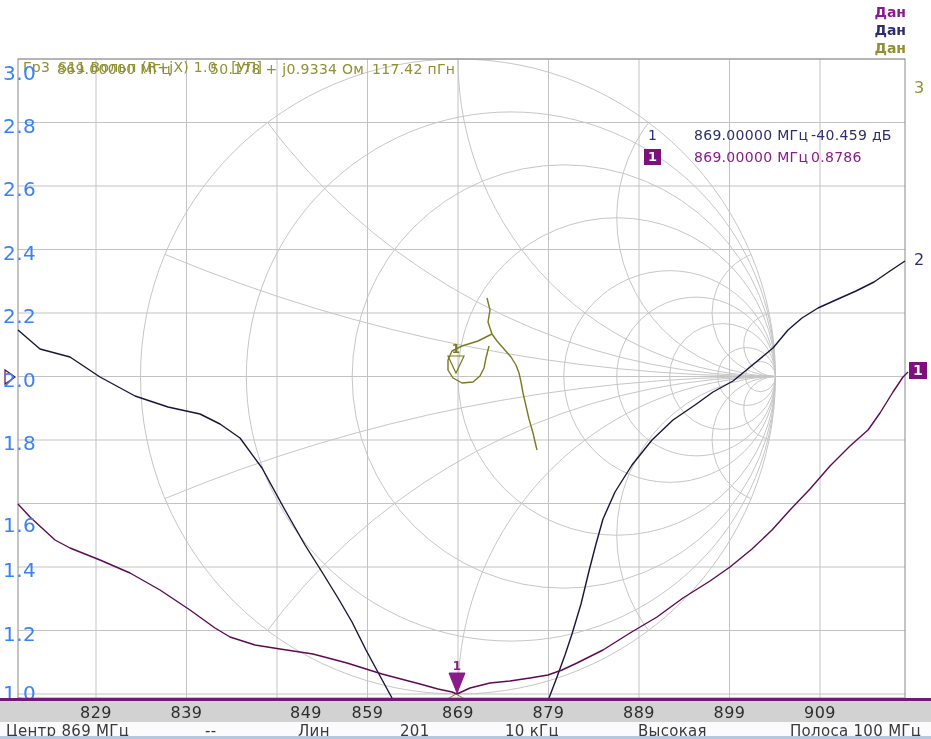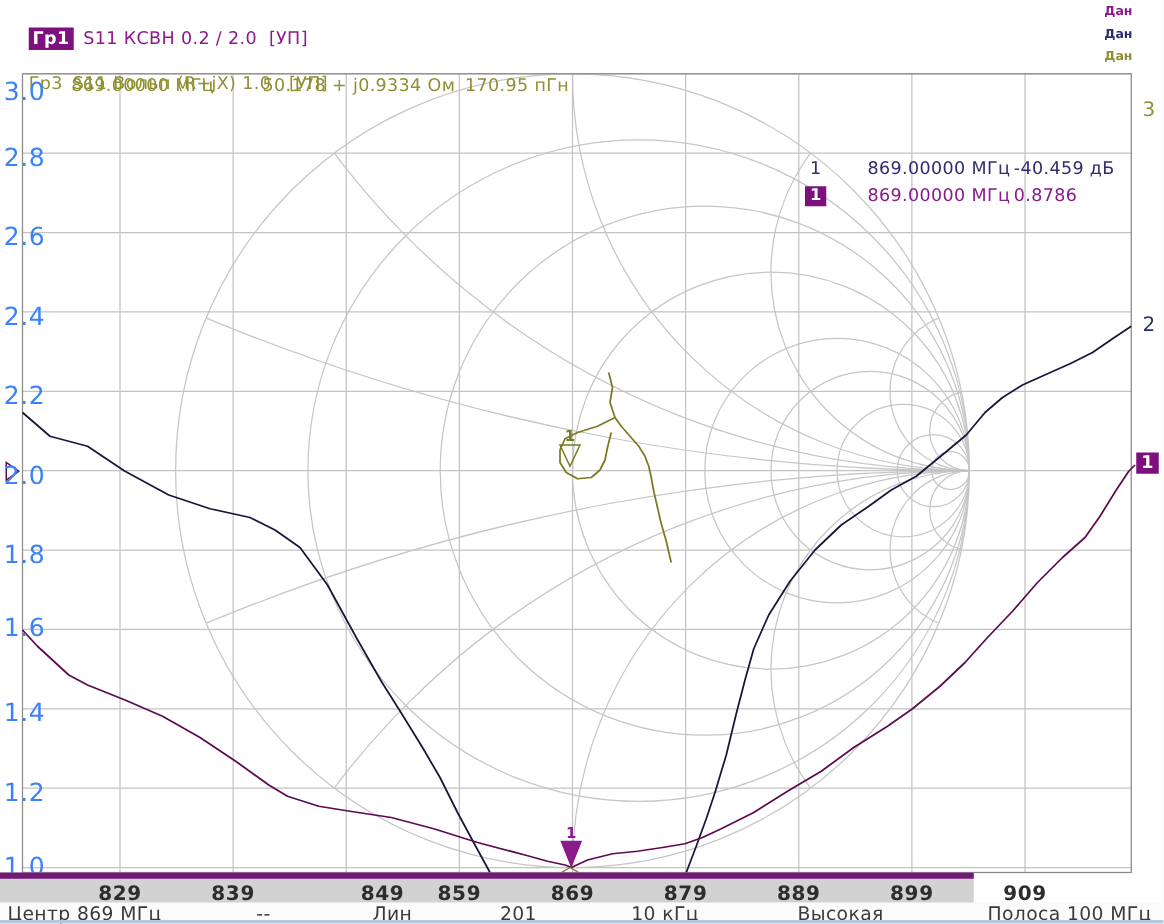--- a/index.html
+++ b/index.html
@@ -9,35 +9,35 @@
   }
   svg{position:absolute;left:0;top:0;}
   .abs{position:absolute;white-space:pre;}
   
   .hdr{font-size:14px;letter-spacing:.3px;height:18px;line-height:18px;}
   .gr-badge{display:inline-block;padding:0 3px;margin-right:8px;font-weight:bold;}
   .badge1{background:#7d107d;color:#ffffff;}
   .id2{color:#2e2e6e;font-weight:bold;margin-right:8px;}
   .id3{color:#8f8f33;font-weight:normal;margin-right:8px;}
   .t1{color:#8b1a8b;} .t2{color:#2e2e6e;} .t3{color:#8f8f33;}
-  .dan{font-size:10px;font-weight:bold;width:52px;text-align:right;}
+  .dan{font-size:14px;font-weight:bold;width:52px;text-align:right;}
   
   .ylab{font-size:20px;color:#3b82f6;letter-spacing:.5px;}
   .xlab{font-size:16px;color:#2d2d2d;letter-spacing:.5px;transform:translateX(-50%);}
   
   .stim{font-size:14px;color:#8f8f33;letter-spacing:.3px;}
   
   .mk{font-size:14px;letter-spacing:.3px;}
   .mk-badge{display:inline-block;background:#7d107d;color:#fff;font-size:13px;
     font-weight:bold;padding:0 4px;line-height:16px;}
   .rlab{font-size:16px;letter-spacing:.5px;}
   .rbox{background:#7d107d;color:#fff;font-size:14px;font-weight:bold;padding:0 4px;line-height:17px;}
   
-  .band{position:absolute;left:0;top:698px;width:779px;height:24px;background:#d2d2d2;
-    border-top:5px solid #701a75;font-weight:bold;}
+  .band{position:absolute;left:0;top:698px;width:931px;height:24px;background:#d2d2d2;
+    border-top:3px solid #701a75;}
   .status{position:absolute;left:0;top:722px;width:931px;height:14px;background:#fbfbfb;}
   .status span{position:absolute;top:0;font-size:15px;color:#3a3a3a;letter-spacing:.3px;white-space:pre;}
   .bstrip{position:absolute;left:0;top:736px;width:931px;height:3px;background:#b9c7de;}
 </style>
 </head>
 <body>
 
 <div class="screen">
 
   <svg id="plot" width="931" height="739">
@@ -100,55 +100,52 @@
       <g>
         <text x="456" y="353" fill="#7a7a22" font-size="12" font-weight="bold" text-anchor="middle" font-family="&quot;DejaVu Sans&quot;,sans-serif">1</text>
         <polygon points="448,356 464,356 456,373" fill="none" stroke="#7a7a22" stroke-width="1.2"></polygon>
         <text x="457" y="670" fill="#8b1a8b" font-size="12" font-weight="bold" text-anchor="middle" font-family="&quot;DejaVu Sans&quot;,sans-serif">1</text>
         <polygon points="449,673 465,673 457,693" fill="#8b1a8b" stroke="#8b1a8b"></polygon>
         <path d="M444,701 L456,694 L468,701" stroke="#7a7a22" fill="none" stroke-width="1"></path>
         <polygon points="5,370 5,384 15,377" fill="#ffffff" stroke="#5c0a52" stroke-width="1.2"></polygon>
       </g>
     </svg>
 
-  <div class="abs hdr" style="left:4px;top:4px;">
-    <span class="gr-badge badge1">Гр1</span><span class="t1">S11 КСВН 0.2 / 2.0  [УП]</span>
-  </div>
   <div class="abs hdr" style="left:4px;top:40px;">
     <span class="id3">Гр3</span><span class="t3">S11 Вольп (R+jX) 1.0   [УП]</span>
   </div>
 
   <div class="abs dan t1" style="left:854px;top:4px;">Дан</div>
   <div class="abs dan t2" style="left:854px;top:22px;">Дан</div>
   <div class="abs dan t3" style="left:854px;top:40px;">Дан</div>
 
   <span class="abs stim" style="left:57px;top:61px;">869.00000 МГц</span>
   <span class="abs stim" style="left:210px;top:61px;">50.178 + j0.9334 Ом</span>
-  <span class="abs stim" style="left:372px;top:61px;">170.95 пГн</span>
+  <span class="abs stim" style="left:372px;top:61px;">117.42 пГн</span>
 
   <span class="abs mk t2" style="left:648px;top:127px;">1</span>
   <span class="abs mk t2" style="left:694px;top:127px;">869.00000 МГц</span>
   <span class="abs mk t2" style="left:811px;top:127px;">-40.459 дБ</span>
   <span class="abs mk-badge" style="position:absolute;left:644px;top:149px;">1</span>
   <span class="abs mk t1" style="left:694px;top:149px;">869.00000 МГц</span>
   <span class="abs mk t1" style="left:811px;top:149px;">0.8786</span>
 
   <span class="abs rlab t3" style="left:914px;top:78px;">3</span>
   <span class="abs rlab t2" style="left:914px;top:250px;">2</span>
   <span class="abs rbox" style="position:absolute;left:909px;top:362px;">1</span>
 
   <div id="ylabels">
       <span class="abs ylab" style="left: 3px; top: 61px;">3.0</span>
       <span class="abs ylab" style="left: 3px; top: 113.5px;">2.8</span>
       <span class="abs ylab" style="left: 3px; top: 177px;">2.6</span>
       <span class="abs ylab" style="left: 3px; top: 240.5px;">2.4</span>
       <span class="abs ylab" style="left: 3px; top: 304px;">2.2</span>
       <span class="abs ylab" style="left: 3px; top: 367.5px;">2.0</span>
       <span class="abs ylab" style="left: 3px; top: 431px; text-align: center;">1.8</span>
-      <span class="abs ylab" style="left: 3px; top: 490px;">1.6</span>
+      <span class="abs ylab" style="left: 3px; top: 513px;">1.6</span>
       <span class="abs ylab" style="left: 3px; top: 558px;">1.4</span>
       <span class="abs ylab" style="left: 3px; top: 621.5px;">1.2</span>
       <span class="abs ylab" style="left: 3px; top: 681px;">1.0</span>
     </div>
 
   <div class="band">
       <div id="xlabels">
         <span class="abs xlab" style="left: 96px; top: 2px;">829</span>
         <span class="abs xlab" style="left: 186.5px; top: 2px;">839</span>
         <span class="abs xlab" style="left: 277px; top: 2px; margin-left: 29px;">849</span>

